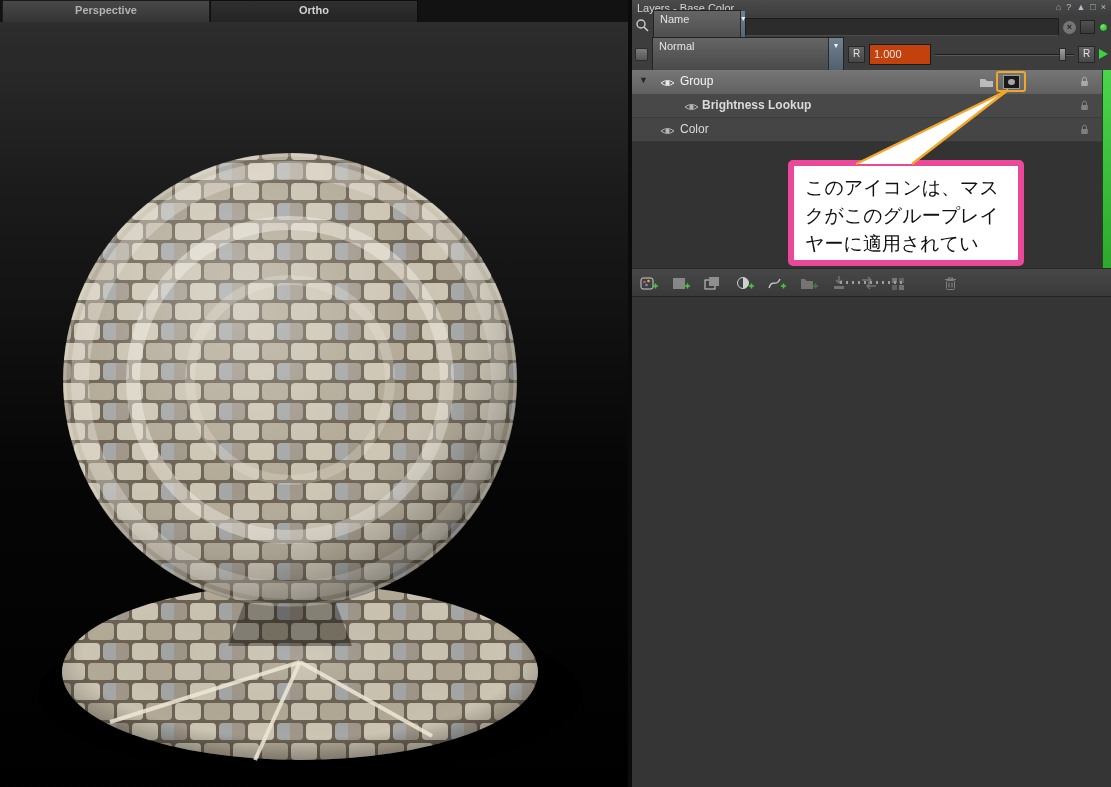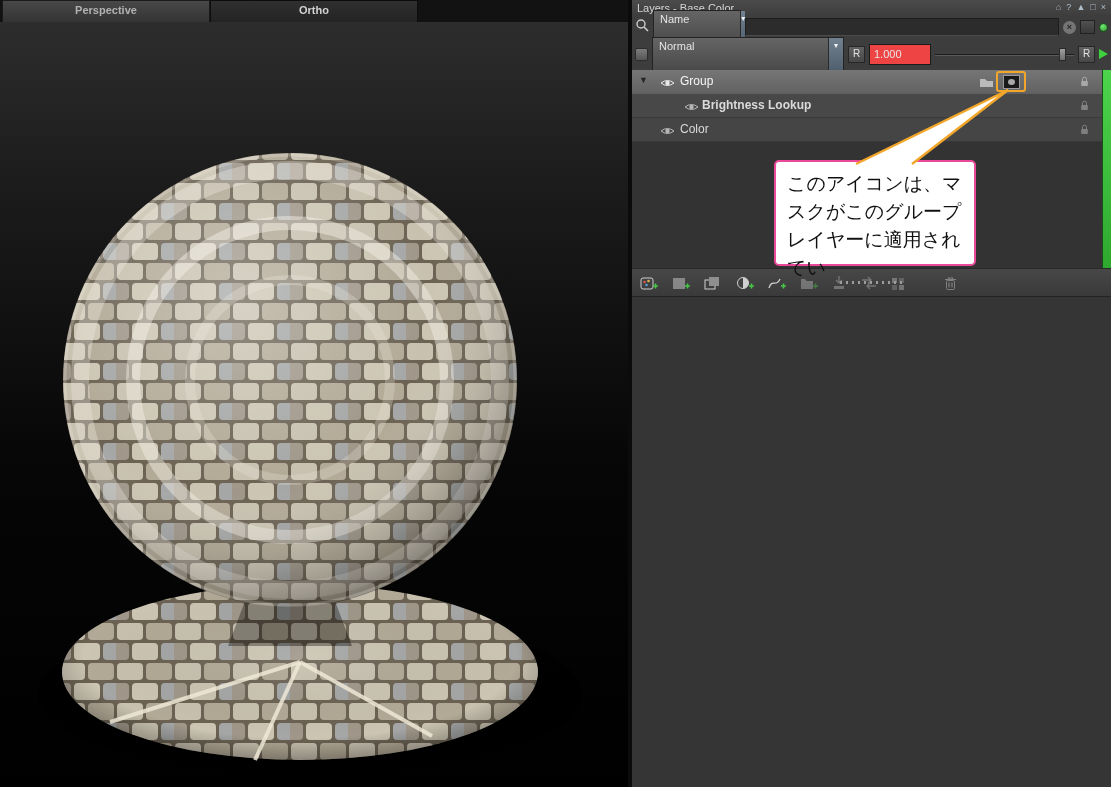--- a/index.html
+++ b/index.html
@@ -41,21 +41,21 @@
   .gdot { width:9px; height:9px; border-radius:50%;
     background:radial-gradient(circle at 35% 30%,#74e874,#2d9c2d); border:1px solid #1c4f1c; }
 
   .row-blend { position:absolute; left:3px; top:44px; width:473px; height:20px;
     display:flex; align-items:center; gap:4px; }
   .blendicon { width:13px; height:13px; background:linear-gradient(#7b7b7b,#565656);
     border:1px solid #2c2c2c; border-radius:2px; }
   .rbtn { width:17px; height:17px; font-size:10px; color:#e2e2e2; line-height:1;
     background:linear-gradient(#616161,#484848); border:1px solid #262626; padding:0;
     font-family:"Liberation Sans",sans-serif; }
-  .amount { width:62px; height:21px; background:#ef4444; border:1px solid #1b1b1b;
+  .amount { width:62px; height:21px; background:#c2410c; border:1px solid #1b1b1b;
     color:#e6e6e6; font-size:11px; padding:0 4px; outline:none; }
   .slider { position:relative; flex:1; height:17px; }
   .slider .track { position:absolute; left:0; right:0; top:8px; height:2px; background:#1d1d1d;
     border-bottom:1px solid #5a5a5a; }
   .slider .handle { position:absolute; right:8px; top:2px; width:7px; height:13px;
     background:linear-gradient(#a0a0a0,#6d6d6d); border:1px solid #292929; }
   .play { width:0; height:0; border-left:9px solid #3fd23f; border-top:5px solid transparent;
     border-bottom:5px solid transparent; }
 
   
@@ -87,22 +87,22 @@
   .tbibox.push { margin-left:24px; }
   .grip { position:absolute; left:208px; top:281px; width:64px; height:3px; z-index:5;
     background:repeating-linear-gradient(90deg,#9c9c9c 0 2px,transparent 2px 6px); }
   .bottomarea { position:absolute; left:0; top:296px; width:479px; height:491px;
     background:#353535; border-top:1px solid #232323; }
 
   
   .mask-highlight { position:absolute; left:364px; top:71px; width:30px; height:21px;
     border:2px solid #f2a72b; border-radius:3px; z-index:30; }
   .callout { position:absolute; inset:0; z-index:40; pointer-events:none; }
-  .cbox { position:absolute; left:142px; top:160px; width:202px; height:106px; background:#fff;
-    border:2px solid #ec4899; border-radius:5px; padding:8px 11px;
+  .cbox { position:absolute; left:156px; top:160px; width:236px; height:106px; background:#fff;
+    border:6px solid #ec4899; border-radius:5px; padding:8px 11px;
     font-size:19px; line-height:28px; color:#101010; }
   .tail { position:absolute; left:180px; top:88px; }
 </style>
 </head>
 <body>
 
 <div>
 
   <div class="viewport">
     <div class="tabbar">

